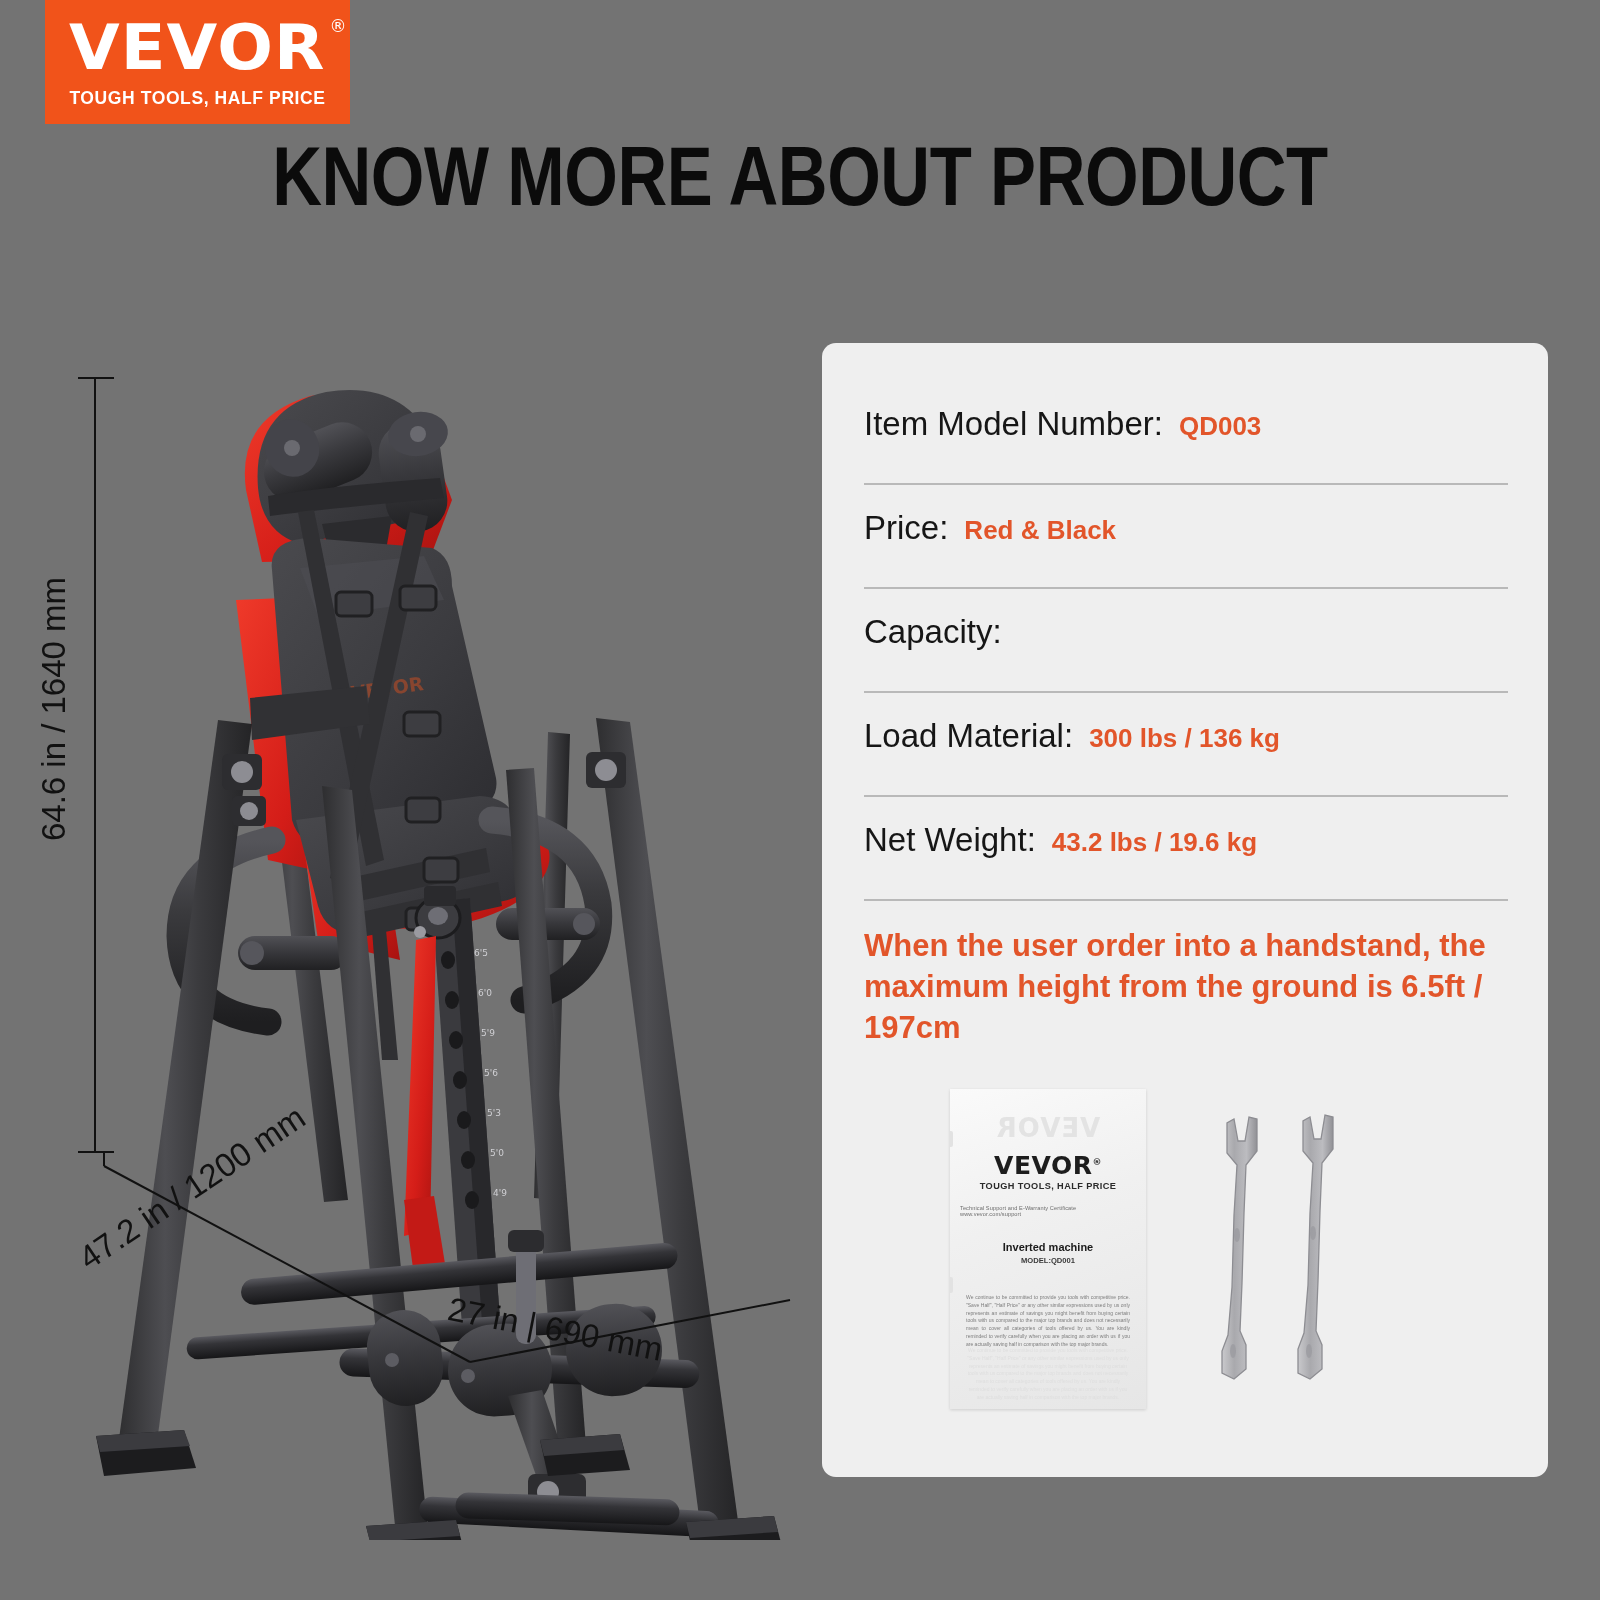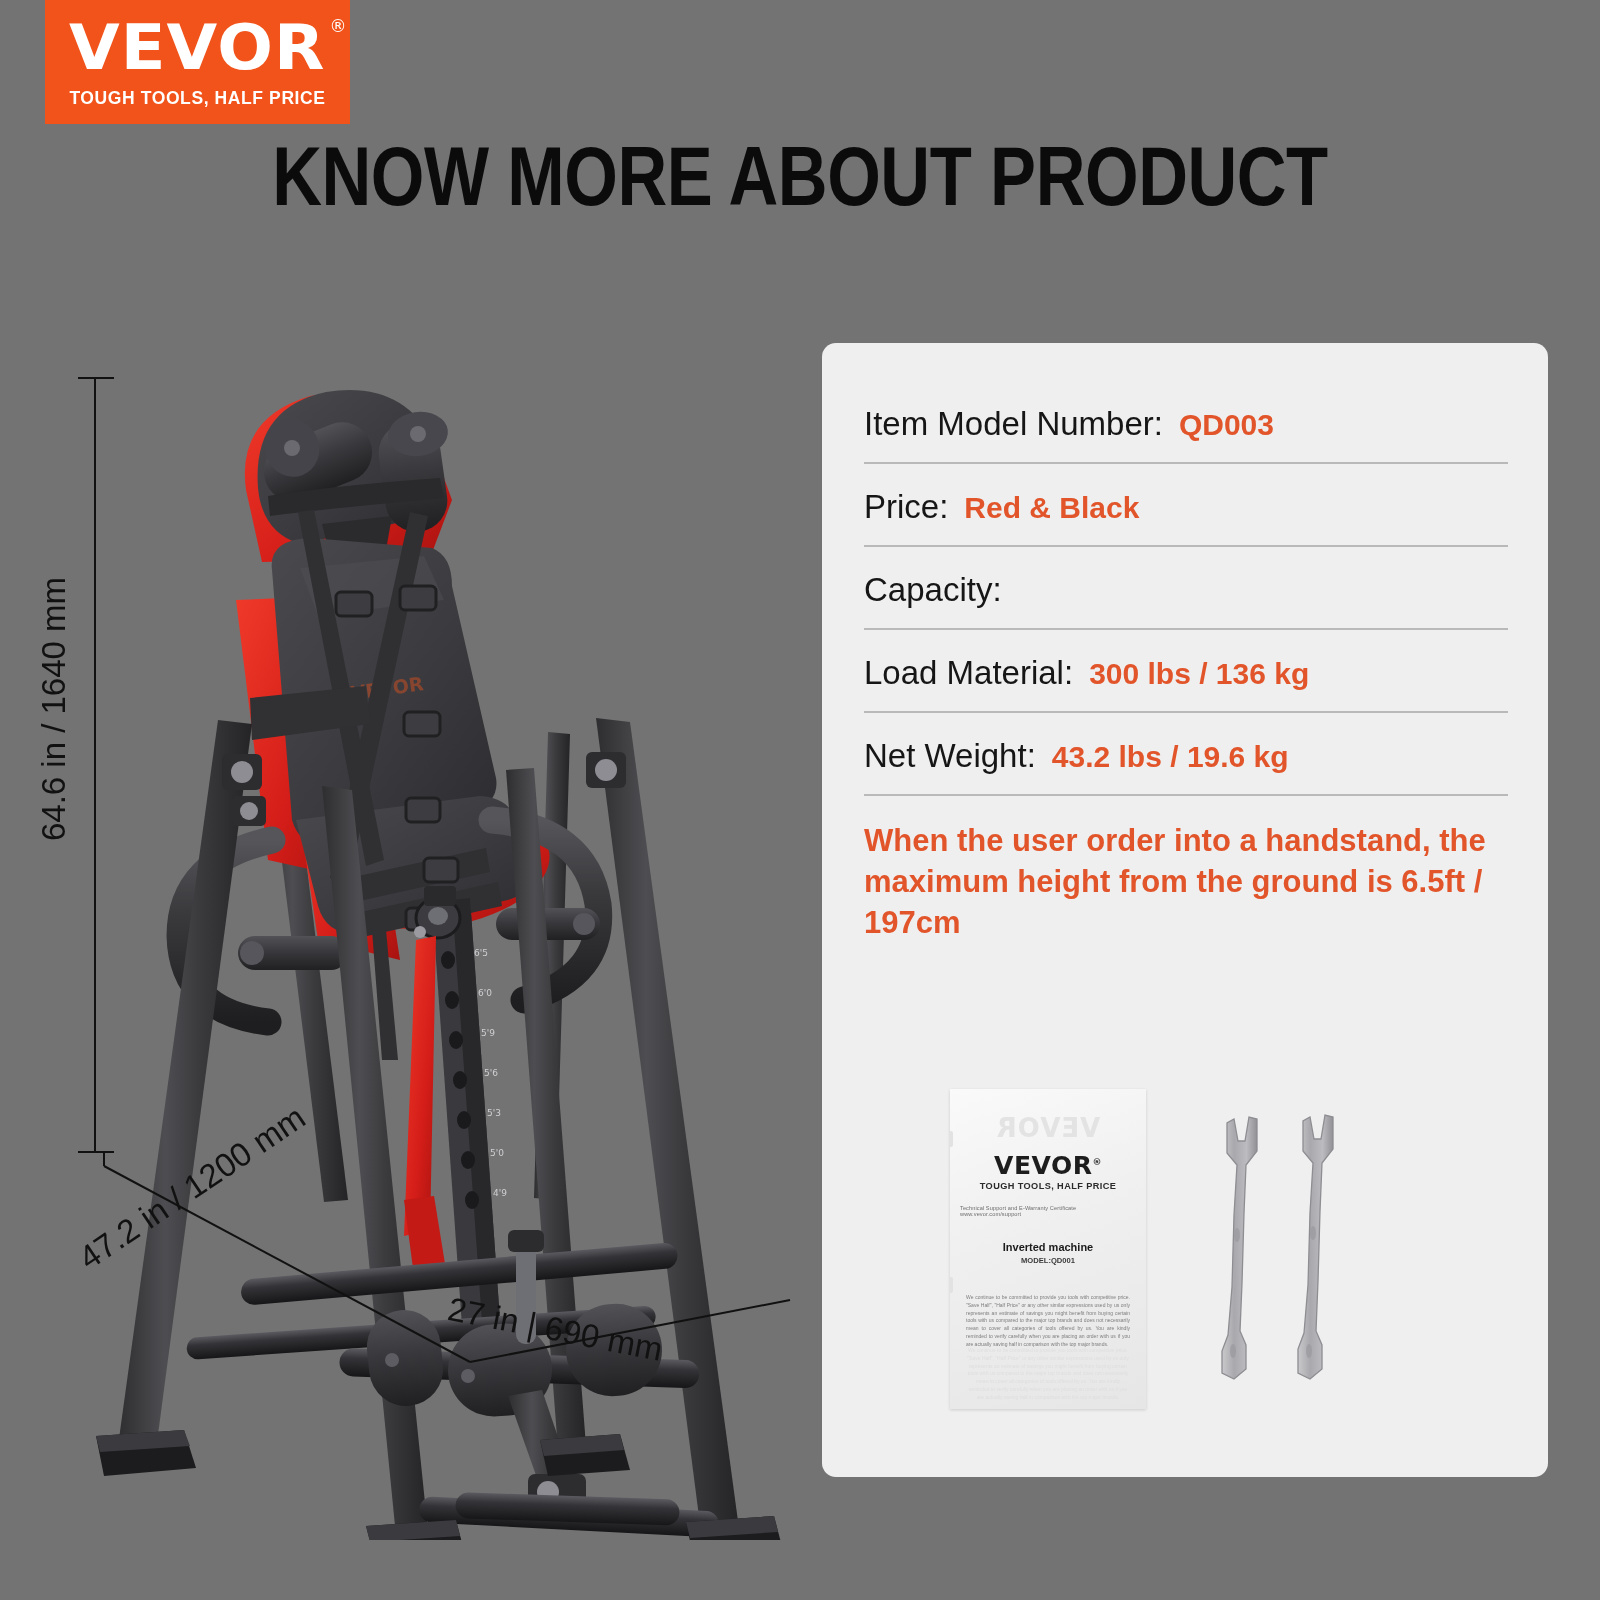--- a/index.html
+++ b/index.html
@@ -46,29 +46,29 @@
   
   .spec-panel{
     position:absolute; left:822px; top:343px;
     width:726px; height:1134px;
     background:#efefef; border-radius:14px;
     padding:62px 40px 0 42px;
   }
   .spec-row{ position:relative; }
   .spec-line{
     display:flex; align-items:baseline;
-    padding-bottom:19px;
+    padding-bottom:40px;
     white-space:nowrap;
   }
   .spec-label{
     color:#161616; font-size:33px; font-weight:normal;
     font-family:"Liberation Sans", sans-serif;
   }
   .spec-value{
-    color:#e2552a; font-size:30px; font-weight:bold;
+    color:#e2552a; font-size:26px; font-weight:bold;
     margin-left:16px;
     font-family:"Liberation Sans", sans-serif;
     text-align:center;
   }
   .spec-divider{
     height:2px; background:#b9b9b9; width:100%;
     margin-bottom:24px;
   }
   .note{
     color:#e2552a; font-weight:bold; font-size:31px;

